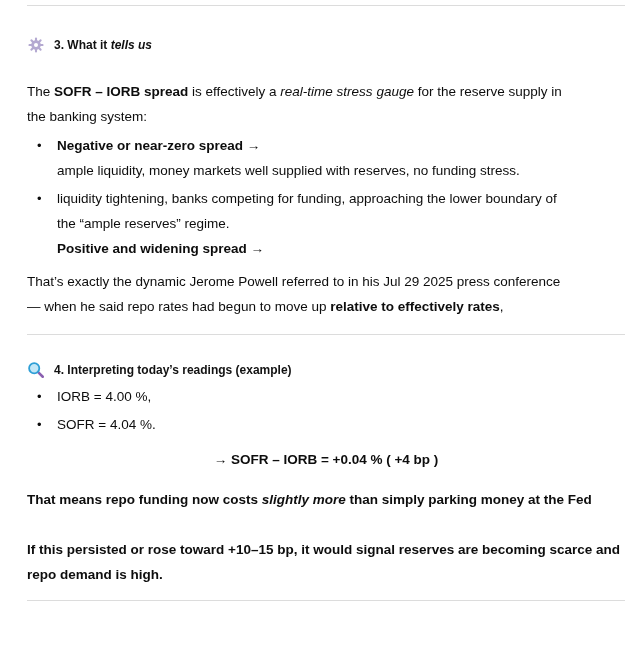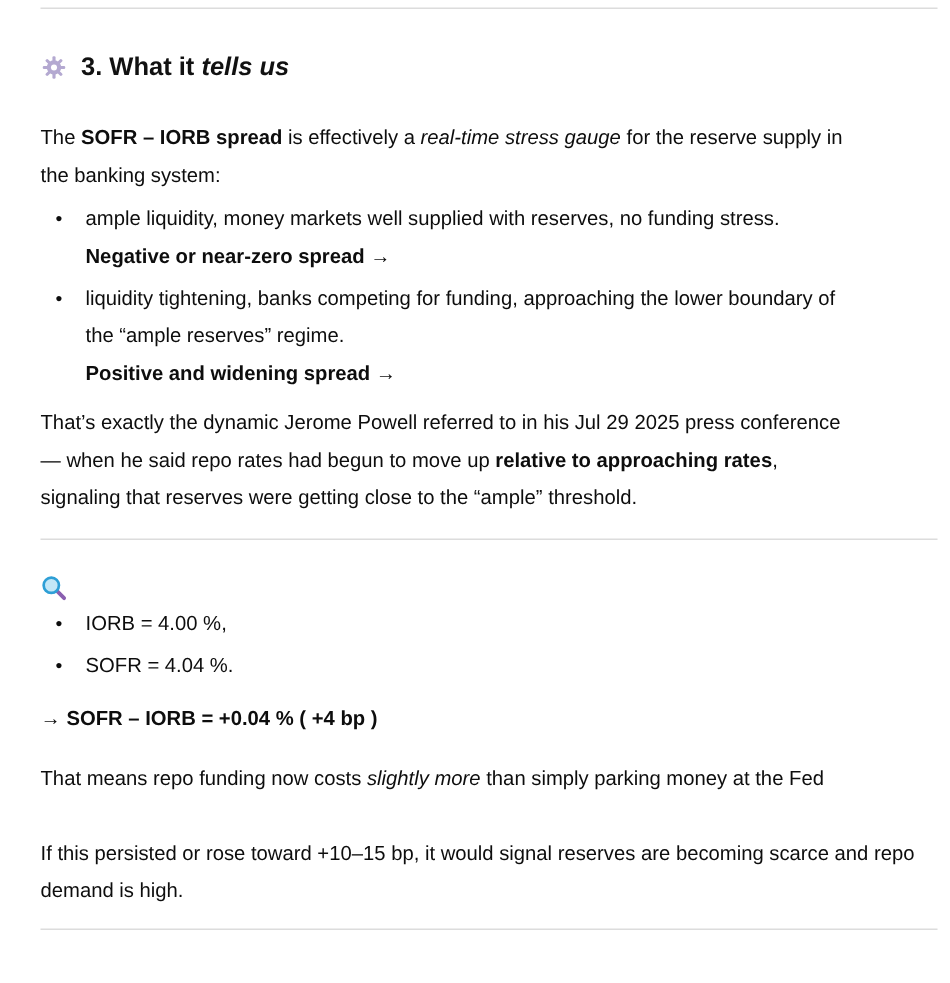--- a/index.html
+++ b/index.html
@@ -20,33 +20,33 @@
     height: 0;
   }
   hr.top-divider { margin-top: 5px; }
   hr.mid-divider { margin-top: 15px; }
   hr.bottom-divider { margin-top: 13px; }
   h3.heading {
     display: flex;
     align-items: center;
     gap: 9px;
     margin-top: 27px;
-    font-size: 17px;
+    font-size: 12px;
     line-height: 24px;
     font-weight: 700;
     color: #111111;
   }
   h3.heading .hicon { display: inline-flex; flex: 0 0 auto; }
   h3.heading em { font-style: italic; font-weight: 700; }
   .sec4 h3.heading { margin-top: 23px; }
   p.para { margin-top: 22px; }
   p.powell { margin-top: 8px; }
   p.letssay { margin-top: 9px; }
-  p.result { margin-top: 10px; }
-  p.meaning { margin-top: 15px; }
+  p.result { margin-top: 10px; text-align: center; }
+  p.meaning { margin-top: 15px; font-weight: bold; }
   strong { font-weight: 700; }
   em.soft { font-style: italic; }
   ul.blist {
     list-style: none;
     margin-top: 4px;
   }
   ul.blist li {
     position: relative;
     padding-left: 30px;
     margin-top: 3px;
@@ -81,43 +81,44 @@
       </svg>
     </span>
     <span><span>3. What it </span><em>tells us</em></span>
   </h3>
 
   <p class="para"><span>The </span><strong>SOFR – IORB spread</strong><span> is effectively a </span><em class="soft">real-time stress gauge</em><span> for the reserve supply in</span><br><span>the banking system:</span></p>
 
   <ul class="blist">
     <li>
       <span class="marker">•</span>
+      <div><strong>Negative or near-zero spread</strong><span class="arrow"> →</span></div>
       <div><span>ample liquidity, money markets well supplied with reserves, no funding stress.</span></div>
-      <div><strong>Negative or near-zero spread</strong><span class="arrow"> →</span></div>
     </li>
     <li>
       <span class="marker">•</span>
       <div><span>liquidity tightening, banks competing for funding, approaching the lower boundary of</span><br><span>the “ample reserves” regime.</span></div>
       <div><strong>Positive and widening spread</strong><span class="arrow"> →</span></div>
     </li>
   </ul>
 
-  <p class="para powell"><span>That’s exactly the dynamic Jerome Powell referred to in his Jul 29 2025 press conference</span><br><span>— when he said repo rates had begun to move up </span><strong>relative to approaching rates</strong><span>,</span><br><span>signaling that reserves were getting close to the “ample” threshold.</span></p>
+  <p class="para powell"><span>That’s exactly the dynamic Jerome Powell referred to in his Jul 29 2025 press conference</span><br><span>— when he said repo rates had begun to move up </span><strong>relative to effectively rates</strong><span>,</span><br></p>
 </section>
 
 <hr class="divider mid-divider">
 
 <section class="sec4">
   <h3 class="heading">
     <span class="hicon">
       <svg width="18" height="18" viewBox="0 0 24 24" aria-hidden="true">
         <line x1="14.8" y1="14.8" x2="21" y2="21" stroke="#8a5fb0" stroke-width="3.4" stroke-linecap="round"></line>
         <circle cx="9.6" cy="9.6" r="6.8" fill="#c3e7f7" stroke="#2e9fd6" stroke-width="2.4"></circle>
       </svg>
     </span>
+    <span>4. Interpreting today’s readings (example)</span>
   </h3>
 
 
   <ul class="blist blist2">
     <li>
       <span class="marker">•</span>
       <span>IORB = 4.00 %,</span>
     </li>
     <li>
       <span class="marker">•</span>

